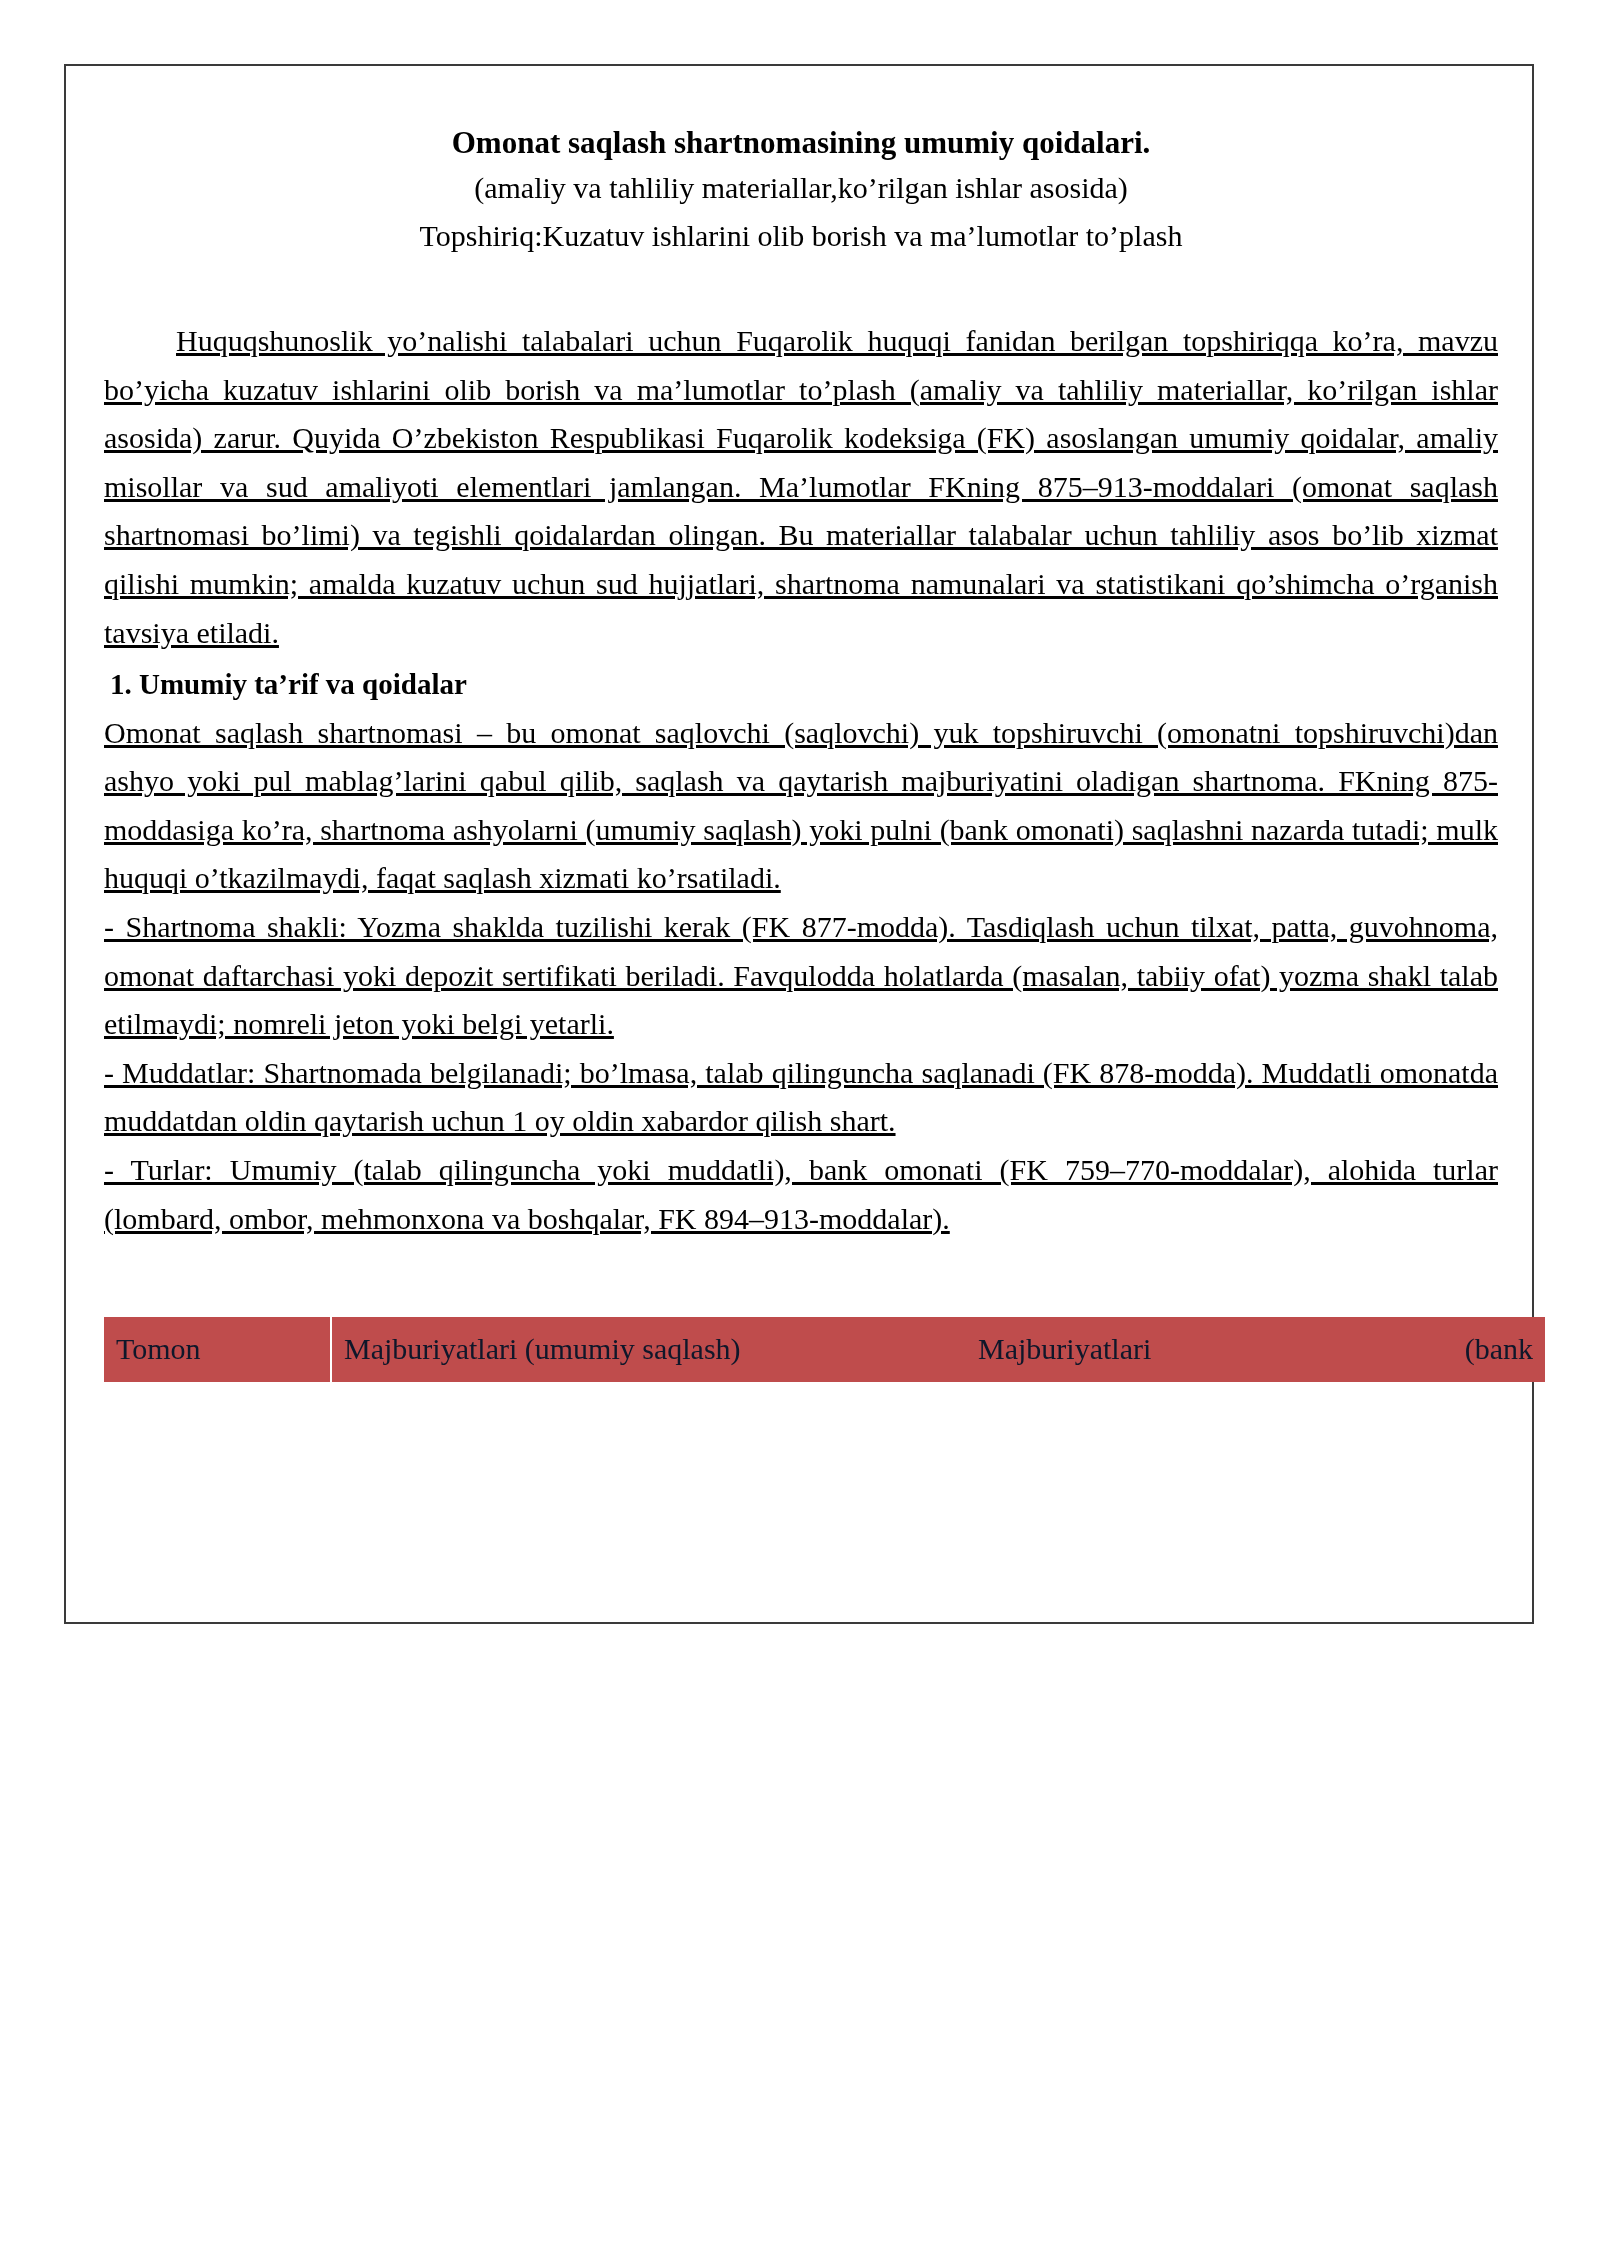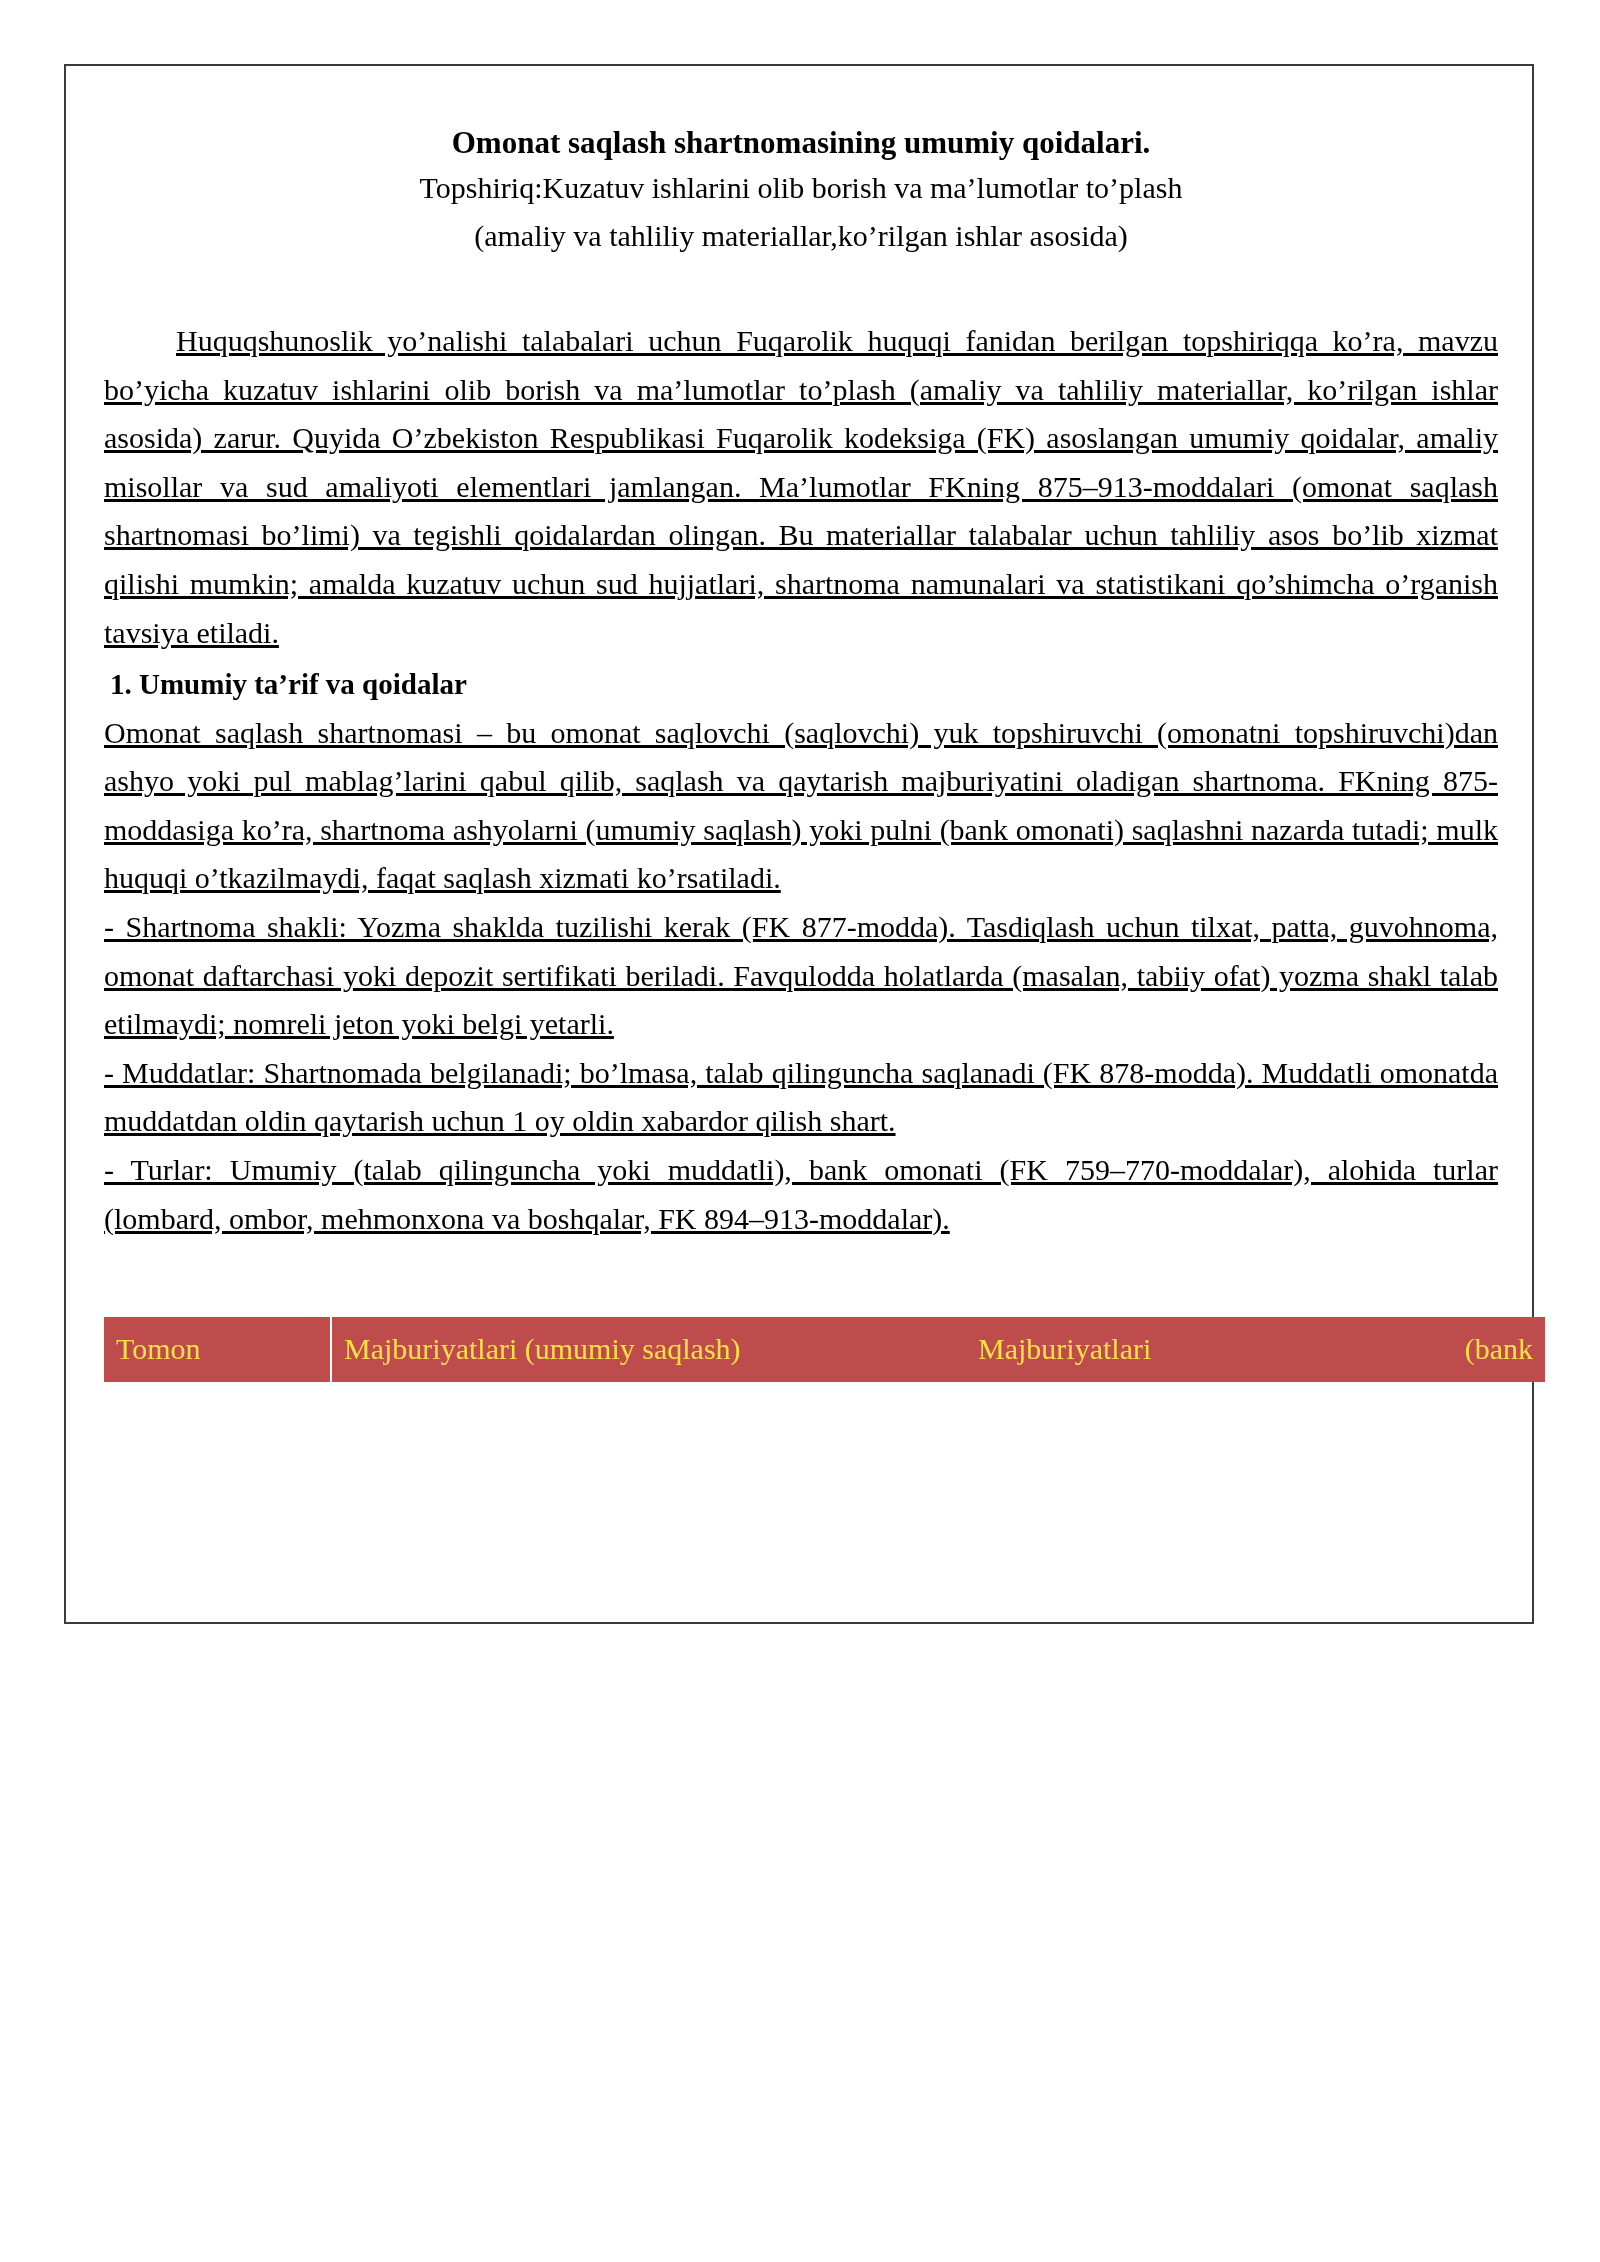--- a/index.html
+++ b/index.html
@@ -79,21 +79,21 @@
     margin-top: 74px;
   }
 
   table.data-table {
     width: 1367px;
     border-collapse: collapse;
     table-layout: fixed;
   }
   table.data-table th {
     background: #bf4c4c;
-    color: #fde047;
+    color: #0f172a;
     font-weight: normal;
     font-size: 30px;
     line-height: 1.3;
     text-align: justify;
     text-align-last: justify;
     padding: 12px 12px 14px 12px;
     vertical-align: top;
     border: none;
   }
   table.data-table th.col-tomon {
@@ -112,23 +112,23 @@
   }
 </style>
 </head>
 <body>
 
 <div id="page">
   <div id="content">
 
     <div class="doc-title">Omonat saqlash shartnomasining umumiy qoidalari.</div>
 
+    <div class="doc-subtitle">(amaliy va tahliliy materiallar,ko’rilgan ishlar asosida)</div>
+
     <div class="doc-subtitle">Topshiriq:Kuzatuv ishlarini olib borish va ma’lumotlar to’plash</div>
-
-    <div class="doc-subtitle">(amaliy va tahliliy materiallar,ko’rilgan ishlar asosida)</div>
 
     <div class="gap-after-head"></div>
 
     <p class="body-par indented">Huquqshunoslik yo’nalishi talabalari uchun Fuqarolik huquqi fanidan berilgan topshiriqqa ko’ra, mavzu bo’yicha kuzatuv ishlarini olib borish va ma’lumotlar to’plash (amaliy va tahliliy materiallar, ko’rilgan ishlar asosida) zarur. Quyida O’zbekiston Respublikasi Fuqarolik kodeksiga (FK) asoslangan umumiy qoidalar, amaliy misollar va sud amaliyoti elementlari jamlangan. Ma’lumotlar FKning 875–913-moddalari (omonat saqlash shartnomasi bo’limi) va tegishli qoidalardan olingan. Bu materiallar talabalar uchun tahliliy asos bo’lib xizmat qilishi mumkin; amalda kuzatuv uchun sud hujjatlari, shartnoma namunalari va statistikani qo’shimcha o’rganish tavsiya etiladi.</p>
 
     <h2 class="section-heading">1. Umumiy ta’rif va qoidalar</h2>
 
     <p class="body-par">Omonat saqlash shartnomasi – bu omonat saqlovchi (saqlovchi) yuk topshiruvchi (omonatni topshiruvchi)dan ashyo yoki pul mablag’larini qabul qilib, saqlash va qaytarish majburiyatini oladigan shartnoma. FKning 875-moddasiga ko’ra, shartnoma ashyolarni (umumiy saqlash) yoki pulni (bank omonati) saqlashni nazarda tutadi; mulk huquqi o’tkazilmaydi, faqat saqlash xizmati ko’rsatiladi.</p>
 
     <p class="body-par">- Shartnoma shakli: Yozma shaklda tuzilishi kerak (FK 877-modda). Tasdiqlash uchun tilxat, patta, guvohnoma, omonat daftarchasi yoki depozit sertifikati beriladi. Favqulodda holatlarda (masalan, tabiiy ofat) yozma shakl talab etilmaydi; nomreli jeton yoki belgi yetarli.</p>

